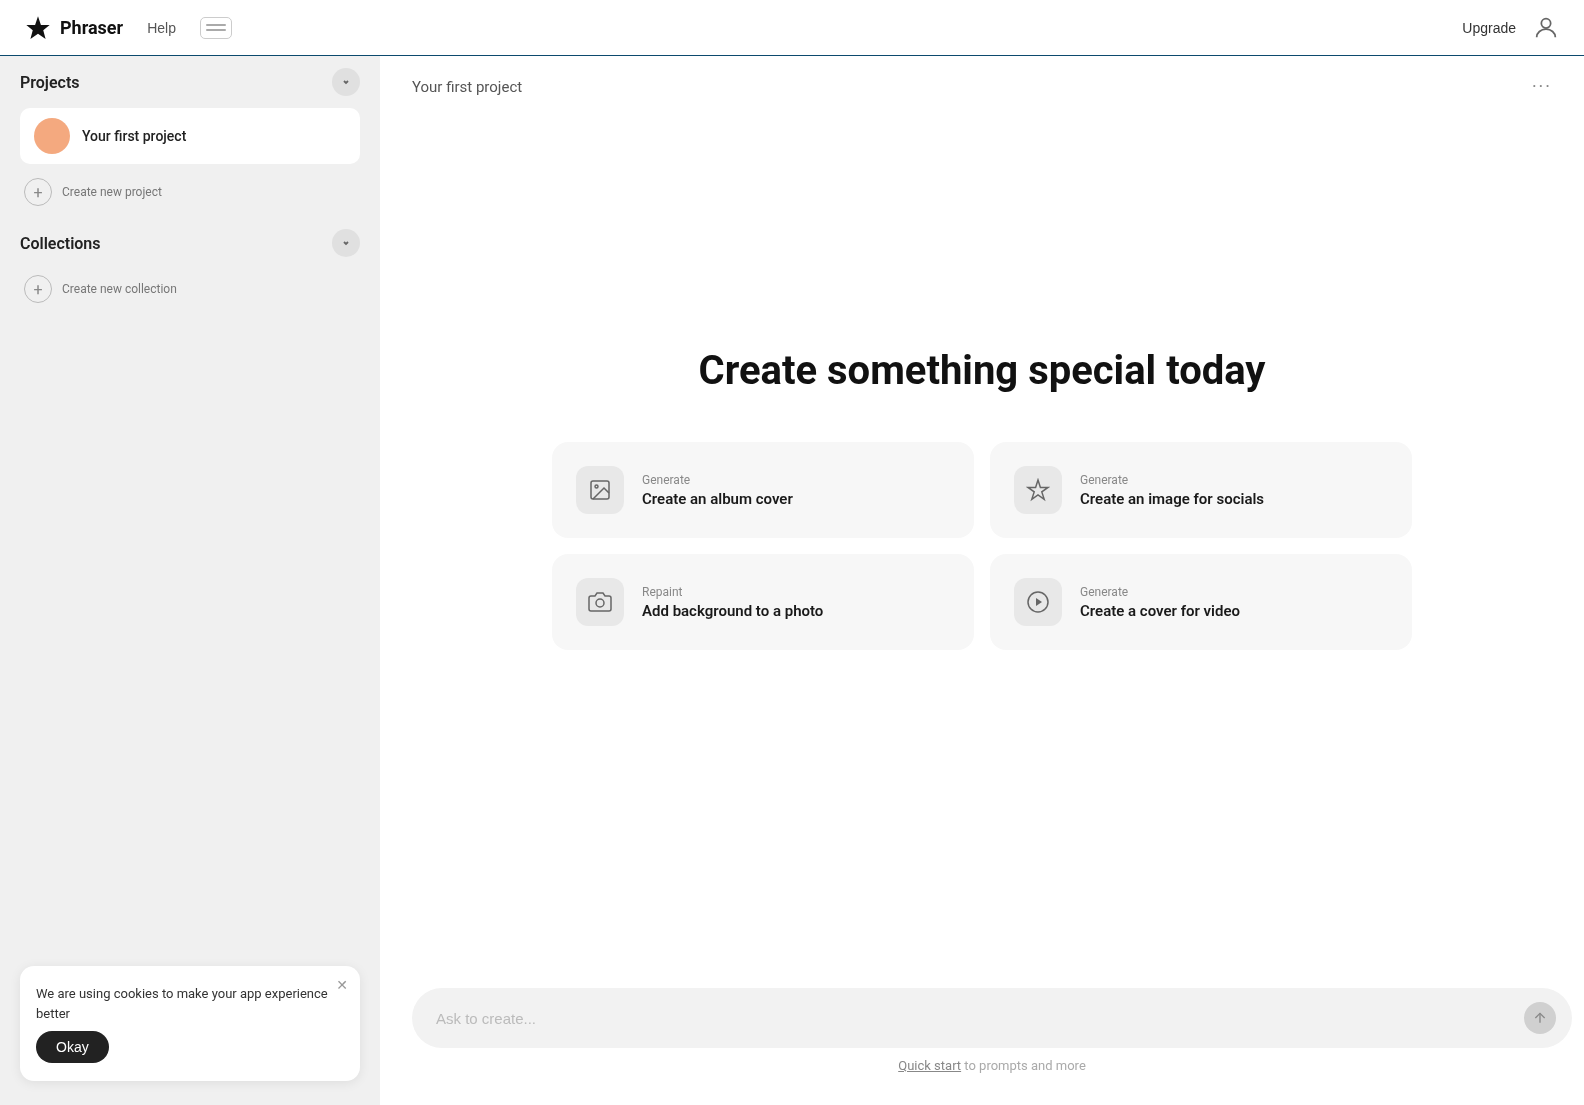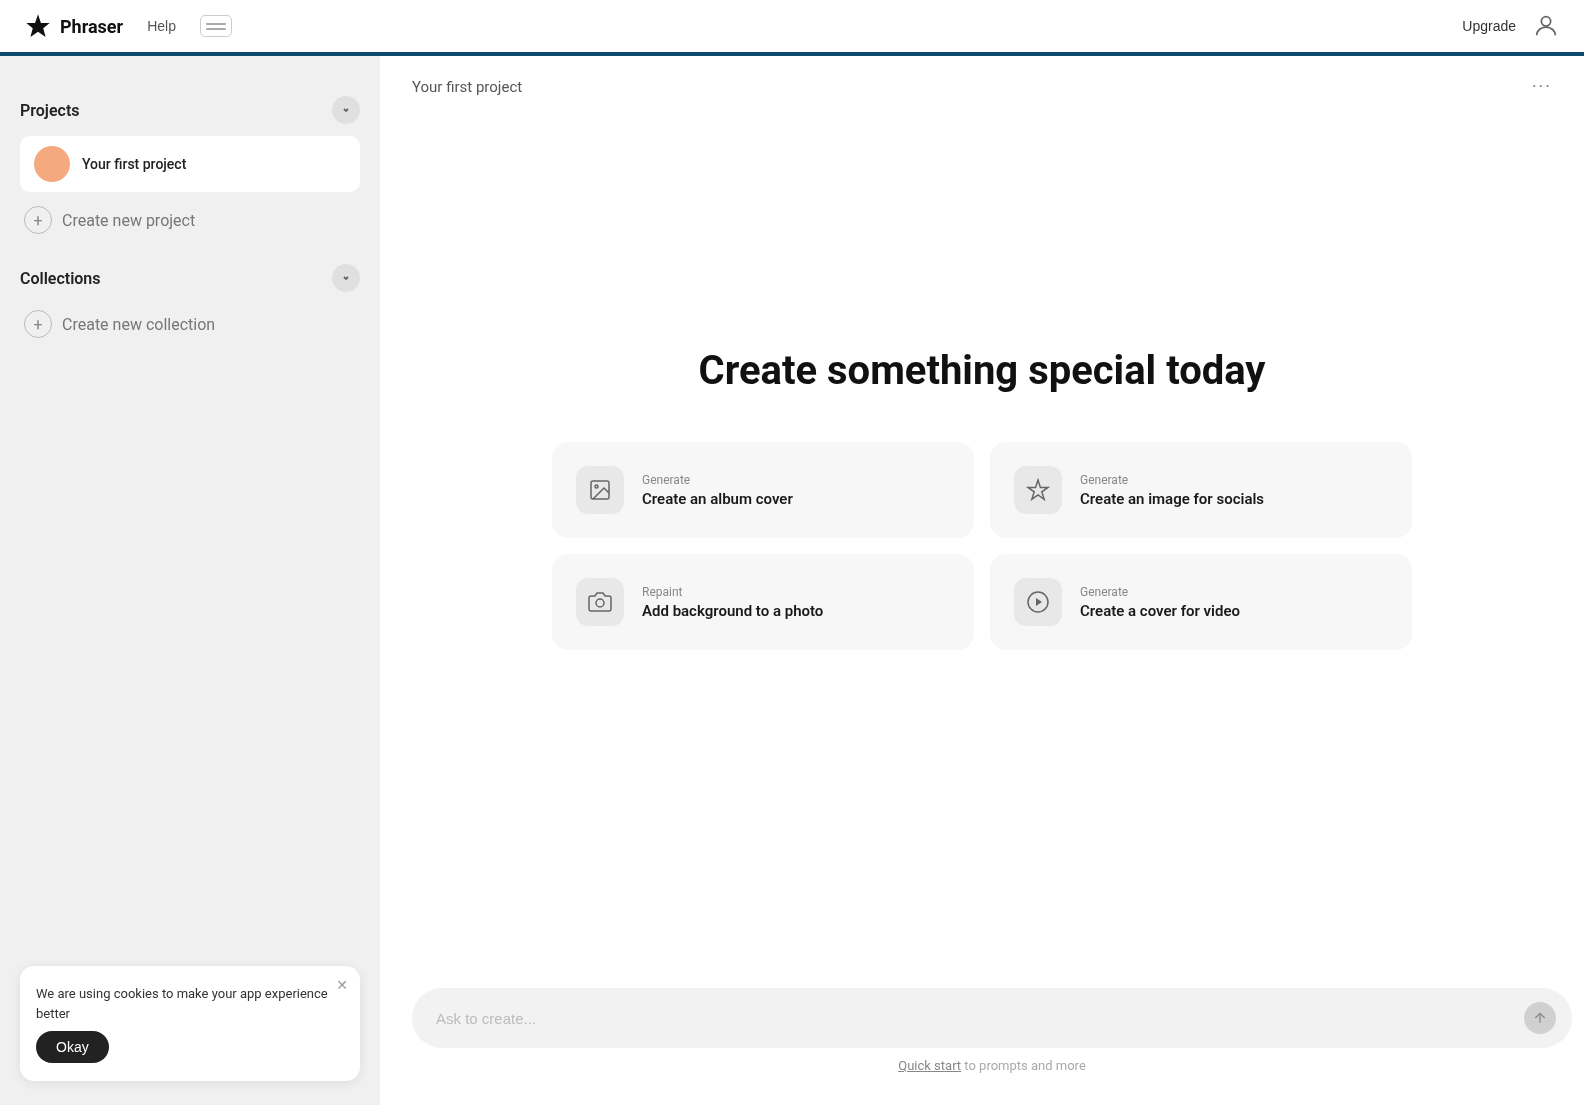--- a/index.html
+++ b/index.html
@@ -14,21 +14,21 @@
     }
 
     
     .topnav {
       display: flex;
       align-items: center;
       justify-content: space-between;
       background: #fff;
       height: 56px;
       padding: 0 24px;
-      border-bottom: 4px solid #0c4a6e;
+      border-bottom: 1px solid #0c4a6e;
       flex-shrink: 0;
     }
     .topnav-left {
       display: flex;
       align-items: center;
       gap: 16px;
     }
     .logo {
       display: flex;
       align-items: center;
@@ -95,25 +95,25 @@
     .main-layout {
       display: flex;
       flex: 1;
       overflow: hidden;
     }
 
     
     .sidebar {
       width: 380px;
       background: #f0f0f0;
-      padding: 40px 20px;
+      padding: 12px 20px;
       flex-shrink: 0;
       display: flex;
       flex-direction: column;
-      gap: 24px;
+      gap: 17px;
       position: relative;
     }
 
     .section-header {
       display: flex;
       align-items: center;
       justify-content: space-between;
       margin-bottom: 12px;
     }
     .section-title {
@@ -170,21 +170,21 @@
       border-radius: 50%;
       border: 1.5px solid #bbb;
       display: flex;
       align-items: center;
       justify-content: center;
       color: #888;
       font-size: 16px;
       flex-shrink: 0;
     }
     .create-label {
-      font-size: 16px;
+      font-size: 12px;
       color: #777;
     }
 
     
     .cookie-banner {
       position: absolute;
       bottom: 24px;
       left: 20px;
       right: 20px;
       background: #fff;

